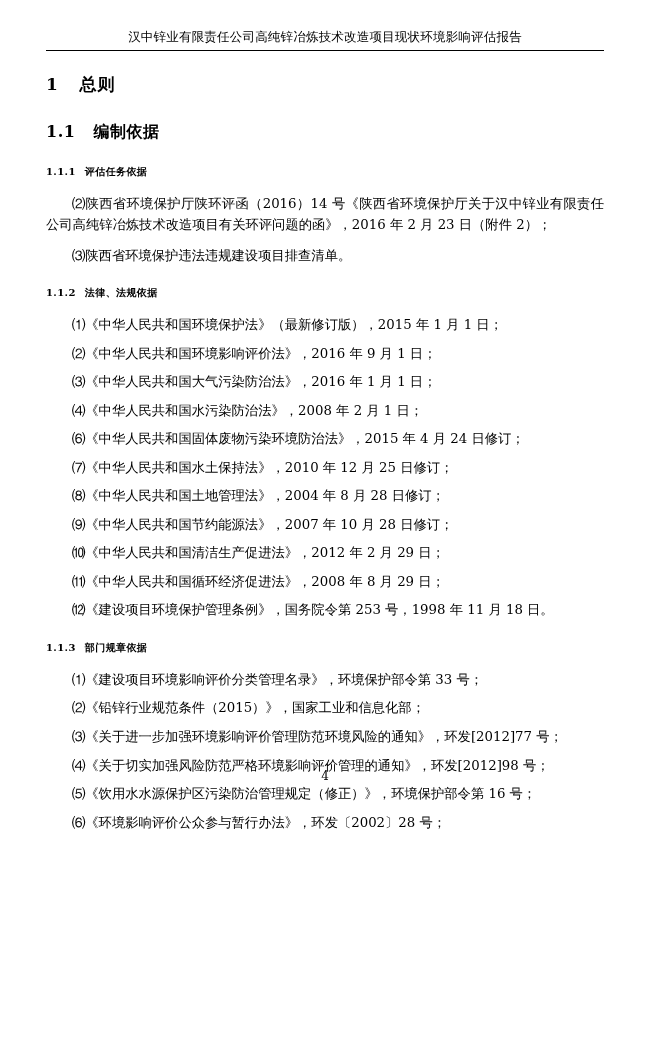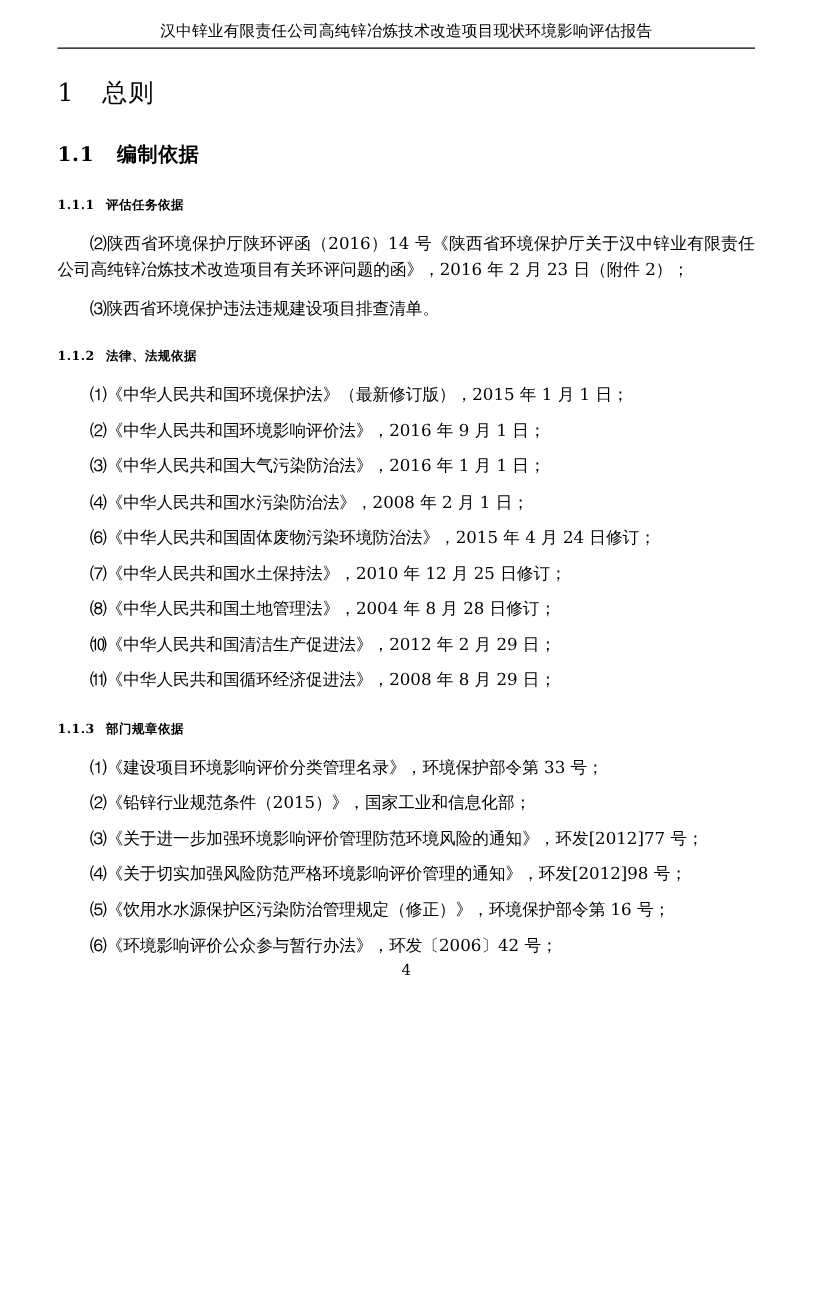--- a/index.html
+++ b/index.html
@@ -12,37 +12,37 @@
     height: 1037px;
     font-family: "DejaVu Serif", "Liberation Serif", serif;
     color: #000000;
     position: relative;
     overflow: hidden;
   }
   .page {
     width: 650px;
     height: 799px;
     box-sizing: border-box;
-    padding: 16px 46px 0 46px;
+    padding: 28px 46px 0 46px;
     position: relative;
   }
   .header {
     text-align: center;
     font-size: 12.5px;
     line-height: 1.4;
     padding-bottom: 4px;
     letter-spacing: 0.2px;
   }
   .header-rule {
     border-bottom: 1.2px solid #000;
     margin-bottom: 22px;
   }
   h1.chapter {
-    font-size: 20px;
-    font-weight: normal;
+    font-size: 17px;
+    font-weight: bold;
     margin: 8px 0 26px 0;
     letter-spacing: 1px;
   }
   h2.sec {
     font-size: 16px;
     font-weight: bold;
     margin: 0 0 22px 0;
     letter-spacing: 0.5px;
   }
   h3.subsec {
@@ -100,27 +100,29 @@
   <h3 class="subsec">
     <span class="num">1.1.2</span><span>法律、法规依据</span>
   </h3>
   <p class="para tight">⑴《中华人民共和国环境保护法》（最新修订版），2015 年 1 月 1 日；</p>
   <p class="para tight">⑵《中华人民共和国环境影响评价法》，2016 年 9 月 1 日；</p>
   <p class="para tight">⑶《中华人民共和国大气污染防治法》，2016 年 1 月 1 日；</p>
   <p class="para tight">⑷《中华人民共和国水污染防治法》，2008 年 2 月 1 日；</p>
   <p class="para tight">⑹《中华人民共和国固体废物污染环境防治法》，2015 年 4 月 24 日修订；</p>
   <p class="para tight">⑺《中华人民共和国水土保持法》，2010 年 12 月 25 日修订；</p>
   <p class="para tight">⑻《中华人民共和国土地管理法》，2004 年 8 月 28 日修订；</p>
+  <p class="para tight">⑼《中华人民共和国节约能源法》，2007 年 10 月 28 日修订；</p>
   <p class="para tight">⑽《中华人民共和国清洁生产促进法》，2012 年 2 月 29 日；</p>
   <p class="para tight">⑾《中华人民共和国循环经济促进法》，2008 年 8 月 29 日；</p>
+  <p class="para tight">⑿《建设项目环境保护管理条例》，国务院令第 253 号，1998 年 11 月 18 日。</p>
 
   <h3 class="subsec">
     <span class="num">1.1.3</span><span>部门规章依据</span>
   </h3>
   <p class="para tight">⑴《建设项目环境影响评价分类管理名录》，环境保护部令第 33 号；</p>
   <p class="para tight">⑵《铅锌行业规范条件（2015）》，国家工业和信息化部；</p>
   <p class="para tight">⑶《关于进一步加强环境影响评价管理防范环境风险的通知》，环发[2012]77 号；</p>
   <p class="para tight">⑷《关于切实加强风险防范严格环境影响评价管理的通知》，环发[2012]98 号；</p>
   <p class="para tight">⑸《饮用水水源保护区污染防治管理规定（修正）》，环境保护部令第 16 号；</p>
-  <p class="para tight">⑹《环境影响评价公众参与暂行办法》，环发〔2006〕42 号；</p>
+  <p class="para tight">⑹《环境影响评价公众参与暂行办法》，环发〔2002〕28 号；</p>
 
   <div class="pagenum">4</div>
 </div>
 
 </body></html>

